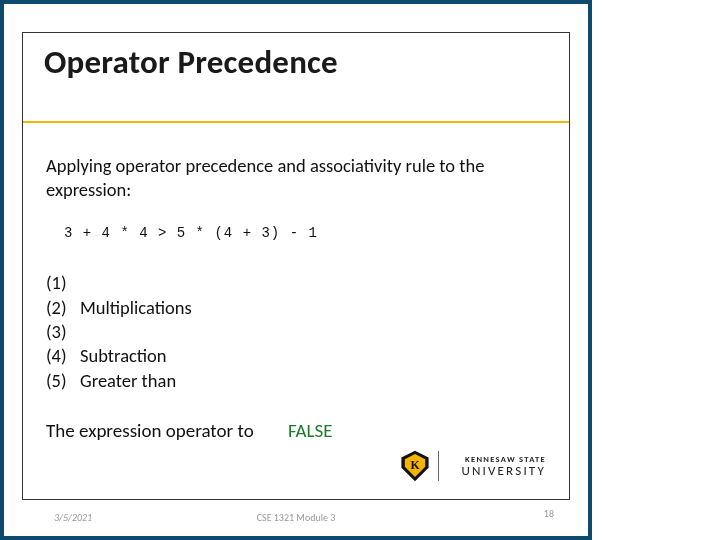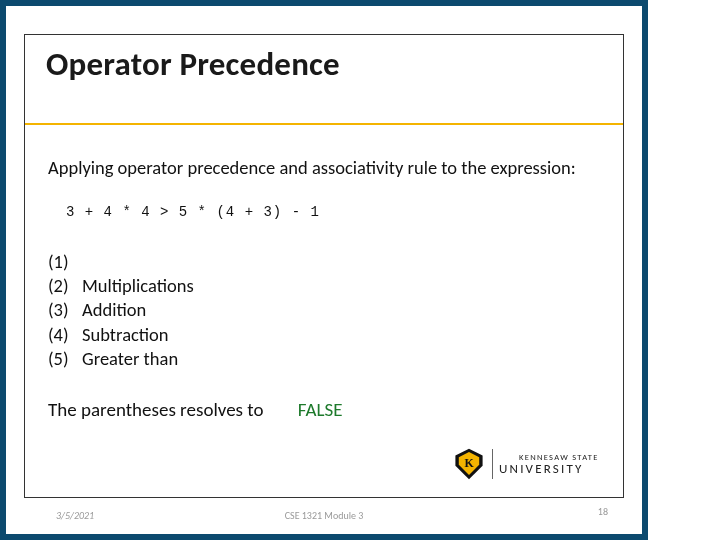--- a/index.html
+++ b/index.html
@@ -6,24 +6,24 @@
     margin: 0;
     padding: 0;
     width: 720px;
     height: 540px;
     font-family: Calibri, "Segoe UI", Arial, sans-serif;
     background: #fff;
     color: #000;
   }
   .slide {
     box-sizing: border-box;
-    width: 648px;
+    width: 592px;
     height: 540px;
     position: relative;
-    border: 6px solid #0c4a6e;
+    border: 4px solid #0c4a6e;
     background: #fff;
   }
   .inner-frame {
     position: absolute;
     left: 18px;
     right: 18px;
     top: 28px;
     bottom: 36px;
     border: 1px solid #333;
   }
@@ -110,28 +110,29 @@
   .logo-mark svg { width: 34px; height: 34px; }
   .logo-text {
     display: flex;
     flex-direction: column;
     line-height: 1;
   }
   .logo-text .top {
     font-size: 8.5px;
     letter-spacing: 1.3px;
     color: #222;
-    font-weight: 400;
+    font-weight: 700;
     padding-left: 20px;
   }
   .logo-text .bottom {
     font-size: 13px;
     letter-spacing: 2.2px;
     color: #222;
     font-weight: 400;
+    text-align: right;
   }
   .logo-line {
     width: 1px;
     height: 30px;
     background: #666;
   }
 </style>
 </head>
 <body>
 
@@ -149,34 +150,33 @@
     <div class="steps">
       <div class="step">
         <span class="step-num">(1)</span>
       </div>
       <div class="step">
         <span class="step-num">(2)</span>
         <span>Multiplications</span>
       </div>
       <div class="step">
         <span class="step-num">(3)</span>
-        <span>Addition</span>
       </div>
       <div class="step">
         <span class="step-num">(4)</span>
         <span>Subtraction</span>
       </div>
       <div class="step">
         <span class="step-num">(5)</span>
         <span>Greater than</span>
       </div>
     </div>
 
     <div class="resolve">
-      <span>The parentheses resolves to </span><span class="false-val">FALSE</span>
+      <span>The expression operator to </span><span class="false-val">FALSE</span>
     </div>
   </div>
 
   <div class="logo">
     <div class="logo-mark">
       <svg viewBox="0 0 40 40">
         <polygon points="20,2 4,10 4,22 20,38 36,22 36,10" fill="#111"></polygon>
         <polygon points="20,6 8,12 8,21 20,33 32,21 32,12" fill="#f4b400"></polygon>
         <text x="20" y="24" text-anchor="middle" font-family="Georgia,serif" font-size="14" font-weight="700" fill="#111">K</text>
       </svg>

